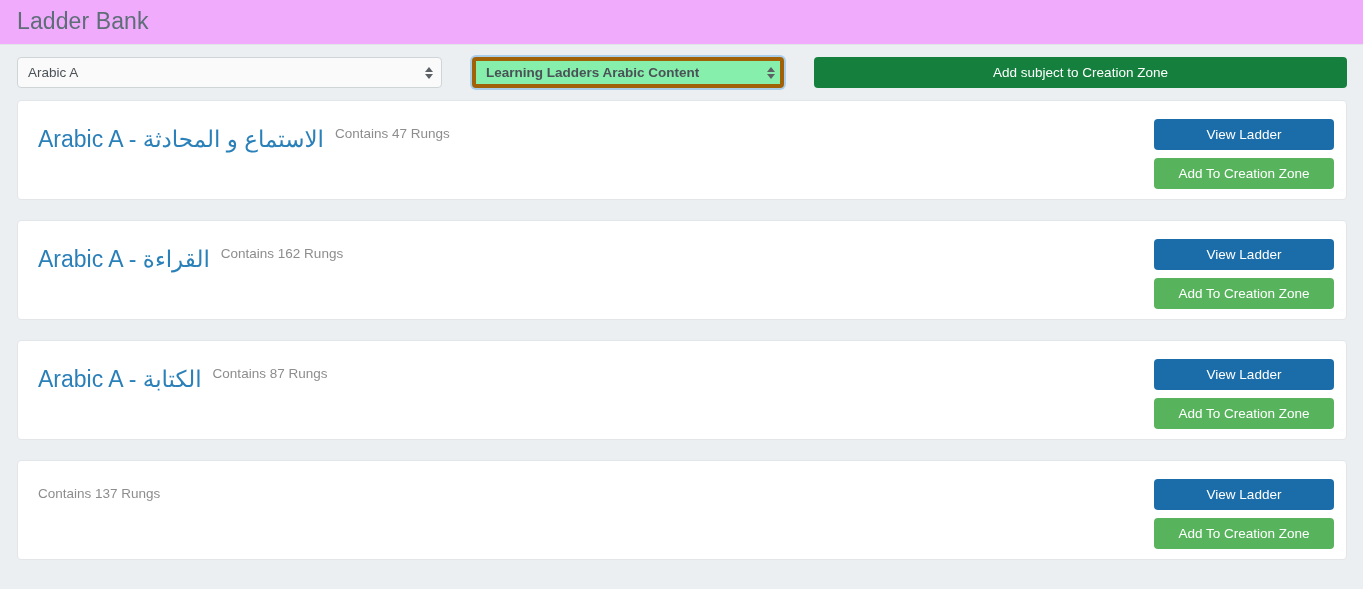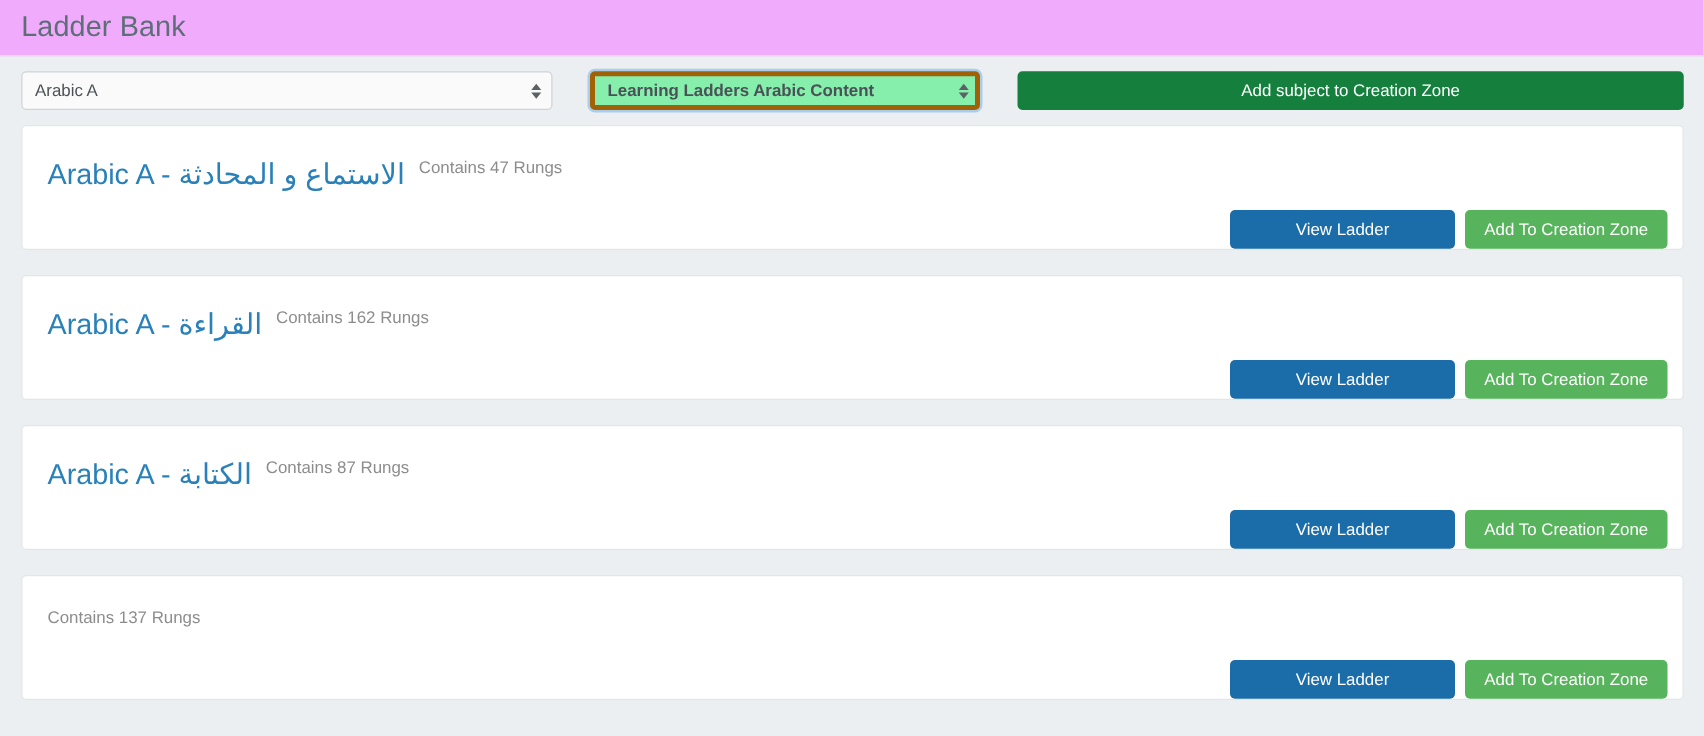--- a/index.html
+++ b/index.html
@@ -135,34 +135,34 @@
     white-space: nowrap;
   }
   .card-sub {
     font-size: 13.5px;
     color: #8d8d8d;
     line-height: 1;
     margin: 0;
   }
   .card-actions {
     display: flex;
-    flex-direction: row;
+    flex-direction: column;
     justify-content: flex-start;
     align-items: flex-end;
     gap: 8px;
     padding: 18px 12px 0 0;
     flex: 0 0 auto;
   }
   .btn-view {
     width: 180px;
     height: 31px;
     background: #1b6da9;
   }
   .btn-add-zone {
-    width: 162px;
+    width: 180px;
     height: 31px;
     background: #57b45c;
   }
 </style>
 </head>
 <body>
 
 <div class="page-header">
   <h1 class="page-title">Ladder Bank</h1>
 </div>

